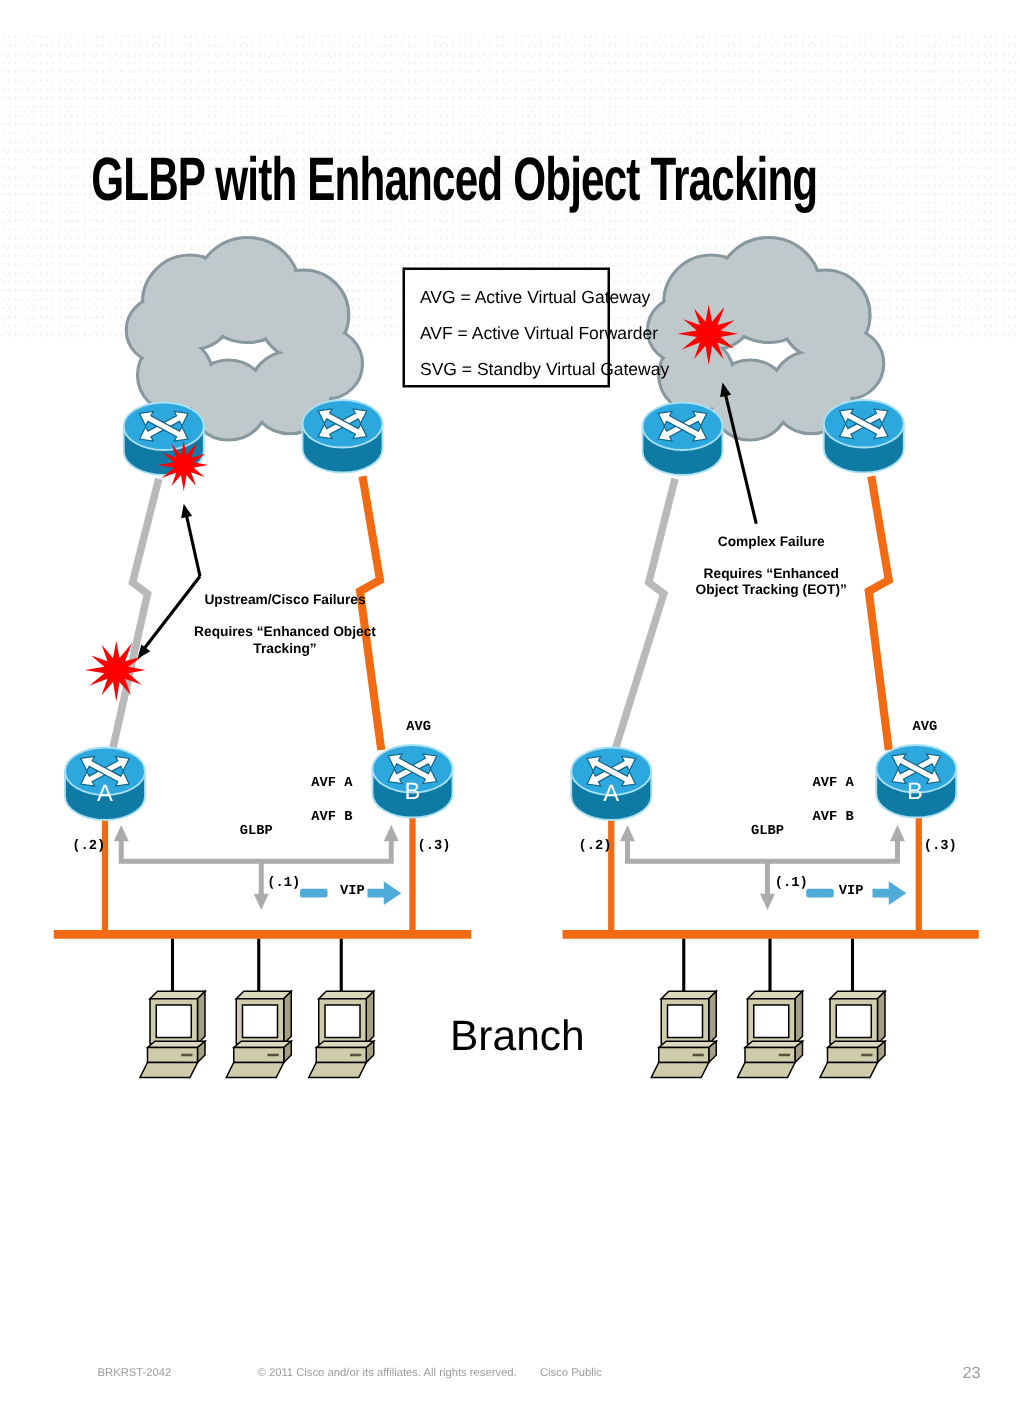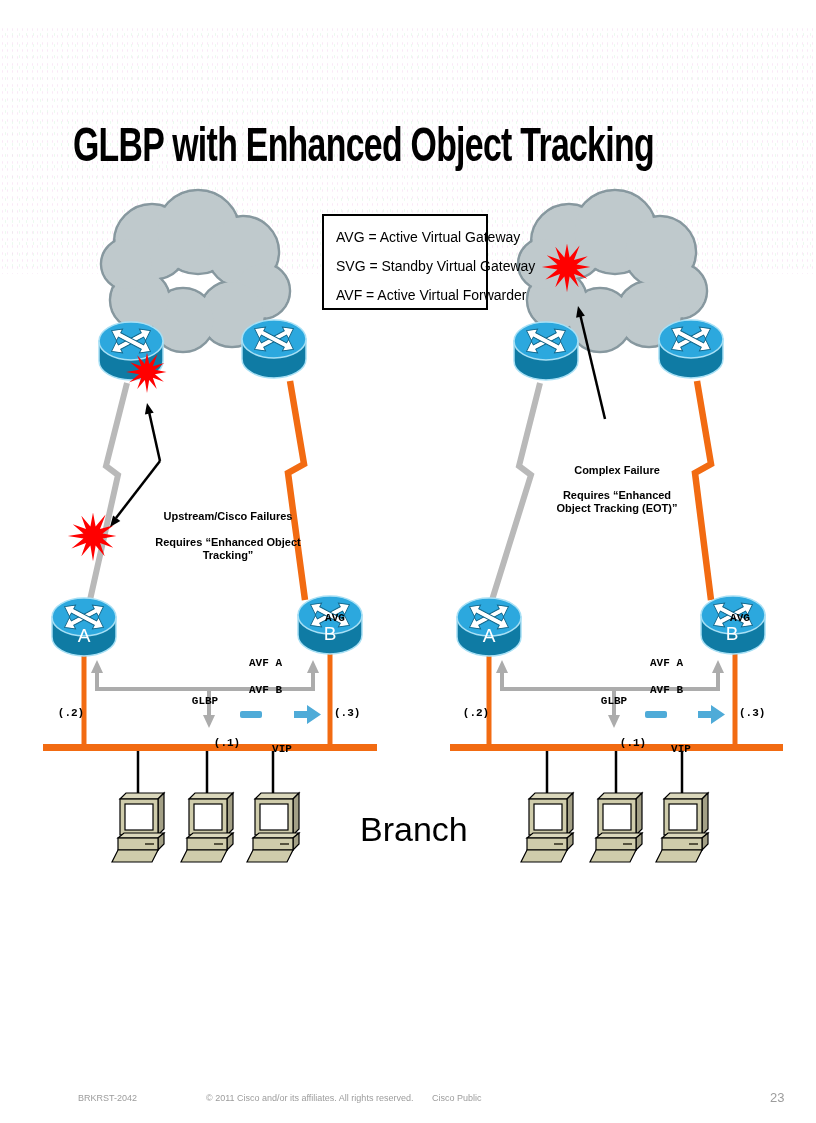--- a/index.html
+++ b/index.html
@@ -11,21 +11,21 @@
       radial-gradient(rgba(170,230,185,0.45) 0.6px, transparent 0.9px);
     background-size:5px 7px, 7px 11px;
     background-position:0 0, 2px 3px;
     opacity:.5;}
   #diagram-svg{position:absolute;left:0;top:0;}
   .title{position:absolute;left:73px;top:116px;font-size:49px;font-weight:bold;color:#000;
          white-space:nowrap;transform:scaleX(0.69);transform-origin:left top;letter-spacing:-1px;}
   .legend{position:absolute;left:322px;top:214px;width:166px;height:96px;background:#fff;
           border:2px solid #000;box-sizing:border-box;padding:7px 0 0 12px;}
   .legend div{font-size:14px;line-height:29px;color:#000;white-space:nowrap;}
-  .lbl{position:absolute;font-size:11px;font-weight:bold;color:#000;white-space:normal;line-height:13px;margin-top:36px;}
+  .lbl{position:absolute;font-size:11px;font-weight:bold;color:#000;white-space:normal;line-height:13px;}
   .lbl.c{text-align:center;}
   .lbl.r{text-align:right;}
   .lbl.nw{white-space:nowrap;font-family:Liberation Mono, monospace;}
   .router-letter{position:absolute;width:30px;text-align:center;color:#fff;
                  font-size:19px;font-weight:400;}
   .branch{position:absolute;left:360px;top:810px;font-size:34px;color:#000;white-space:nowrap;}
   .footer-text{position:absolute;top:1093px;font-size:9px;color:#9c9c9c;white-space:nowrap;}
   .page-num{position:absolute;left:770px;top:1090px;font-size:13px;color:#9c9c9c;}
   .cloud-fill{fill:var(--cloud_fill);}
   .cloud-edge{fill:var(--cloud_fill);stroke:var(--cloud_stroke);stroke-width:2.5;}
@@ -185,22 +185,22 @@
     <use href="#pc" x="247" y="791"></use>
     <use href="#pc" x="521" y="791"></use>
     <use href="#pc" x="590" y="791"></use>
     <use href="#pc" x="656" y="791"></use>
   </svg>
 
   <div class="title">GLBP with Enhanced Object Tracking</div>
 
   <div class="legend">
     <div>AVG = Active Virtual Gateway</div>
+    <div>AVF = Active Virtual Forwarder</div>
     <div>SVG = Standby Virtual Gateway</div>
-    <div>AVF = Active Virtual Forwarder</div>
   </div>
 
   <div class="lbl c" style="left:133px;top:474px;width:190px;">Upstream/Cisco Failures</div>
   <div class="lbl c" style="left:143px;top:500px;width:170px;">Requires “Enhanced Object Tracking”</div>
   <div class="lbl c nw" style="left:310px;top:576px;width:50px;">AVG</div>
   <div class="lbl r nw" style="left:237px;top:621px;width:45px;">AVF A</div>
   <div class="lbl r nw" style="left:237px;top:648px;width:45px;">AVF B</div>
   <div class="lbl c nw" style="left:180px;top:659px;width:50px;">GLBP</div>
   <div class="lbl c nw" style="left:56px;top:671px;width:30px;">(.2)</div>
   <div class="lbl nw" style="left:334px;top:671px;width:30px;">(.3)</div>

